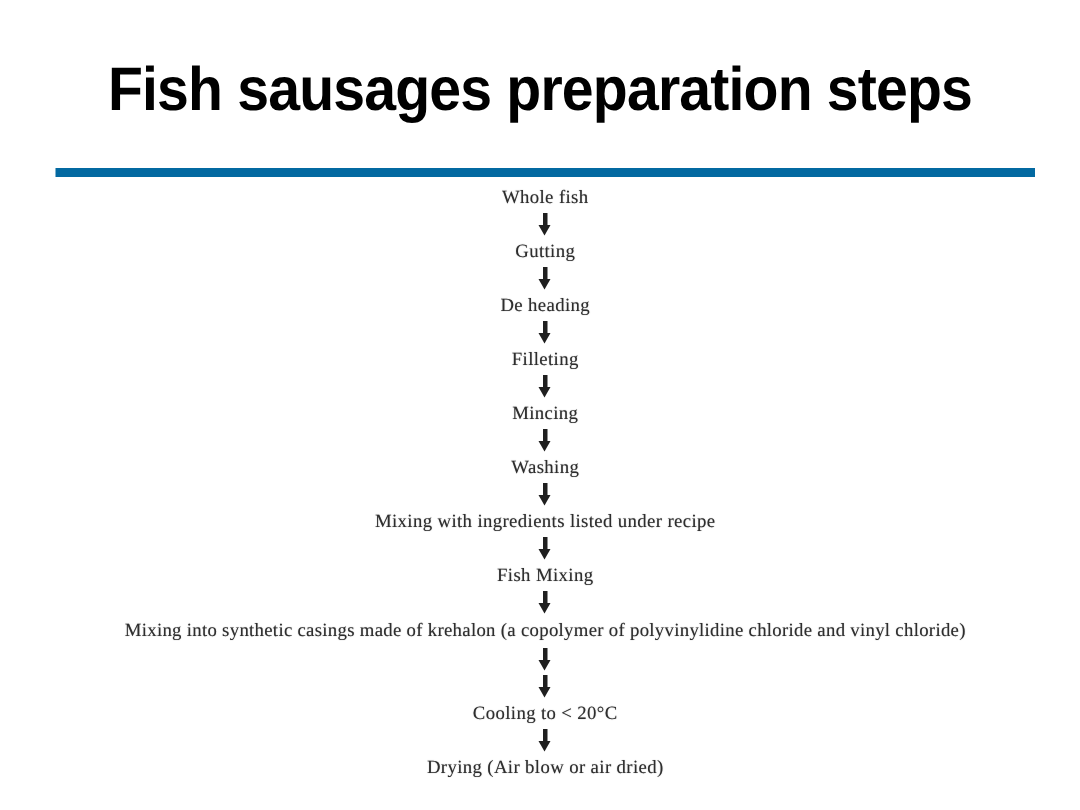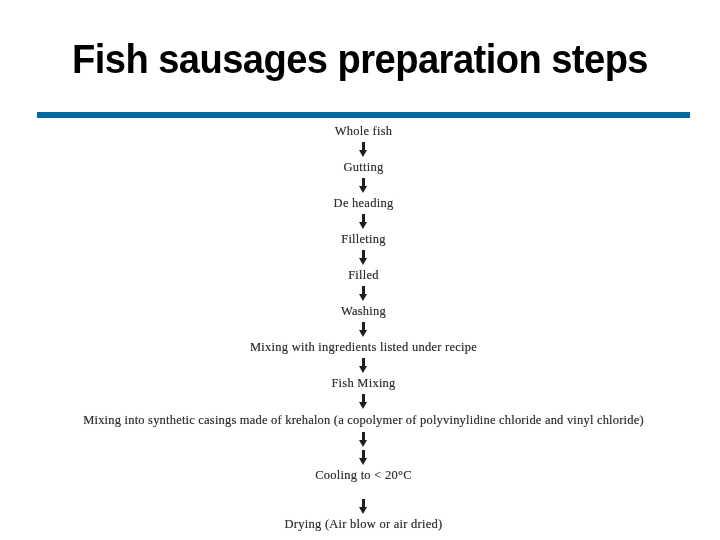--- a/index.html
+++ b/index.html
@@ -123,21 +123,21 @@
       <span class="stem"></span>
         <span class="head"></span>
     </div>
 
     <div class="step" style="margin-bottom: 3px;">Filleting</div>
     <div class="arrow" style="margin-bottom: 3px;">
       <span class="stem"></span>
         <span class="head"></span>
     </div>
 
-    <div class="step" style="margin-bottom: 3px;">Filled</div>
+    <div class="step" style="margin-bottom: 3px;">Mincing</div>
     <div class="arrow" style="margin-bottom: 3px;">
       <span class="stem"></span>
         <span class="head"></span>
     </div>
 
     <div class="step" style="margin-bottom: 3px;">Washing</div>
     <div class="arrow" style="margin-bottom: 3px;">
       <span class="stem"></span>
         <span class="head"></span>
     </div>
@@ -158,21 +158,21 @@
     <div class="arrow" style="margin-bottom: 3px;">
       <span class="stem"></span>
         <span class="head"></span>
     </div>
 
     <div class="arrow" style="margin-bottom: 3px;">
       <span class="stem"></span>
         <span class="head"></span>
     </div>
 
-    <div class="step" style="margin-bottom: 16px;">Cooling to &lt; 20°C</div>
+    <div class="step" style="margin-bottom: 3px;">Cooling to &lt; 20°C</div>
     <div class="arrow" style="margin-bottom: 3px;">
       <span class="stem"></span>
         <span class="head"></span>
     </div>
 
     <div class="step" style="margin-bottom: 3px;">Drying (Air blow or air dried)</div>
 
   </div>
 </div>
 

